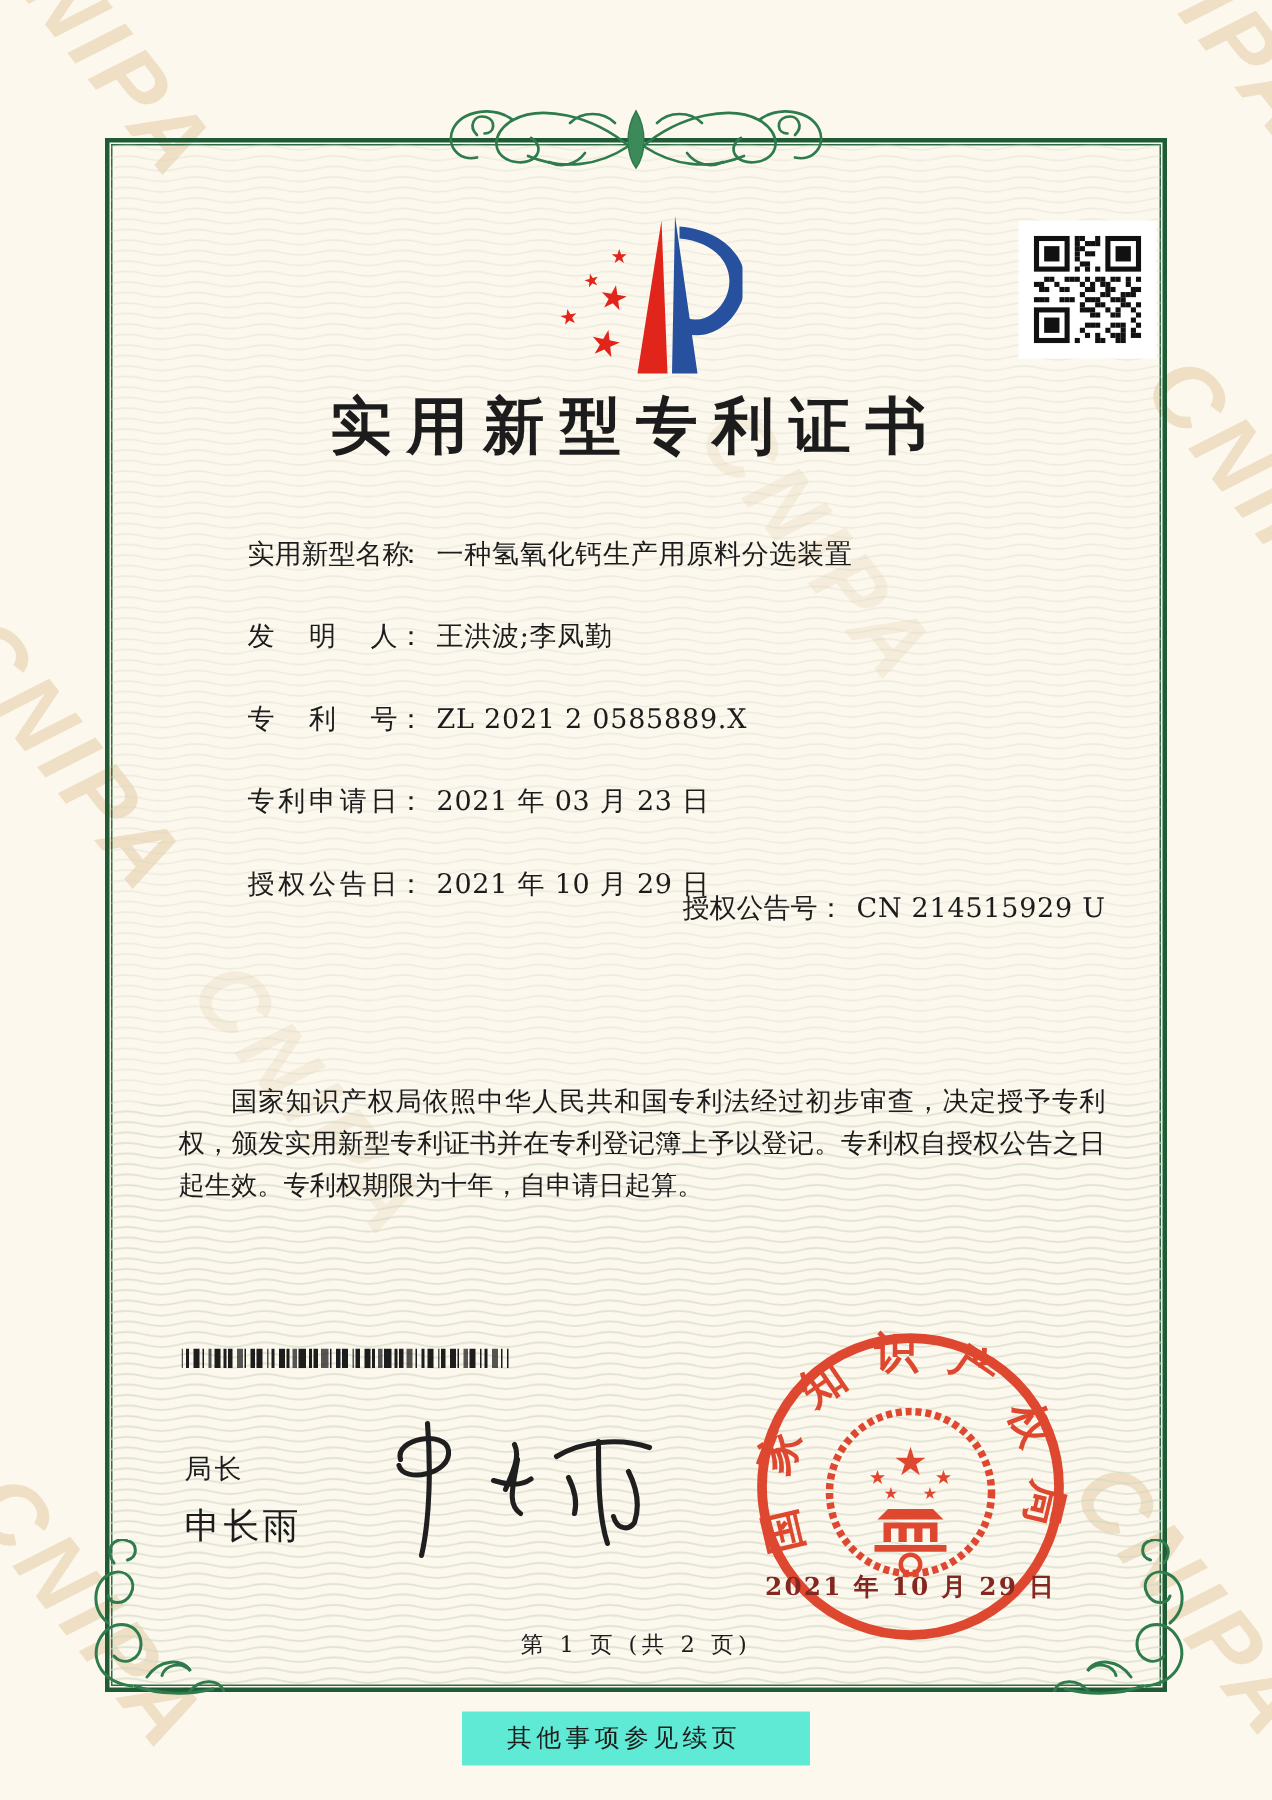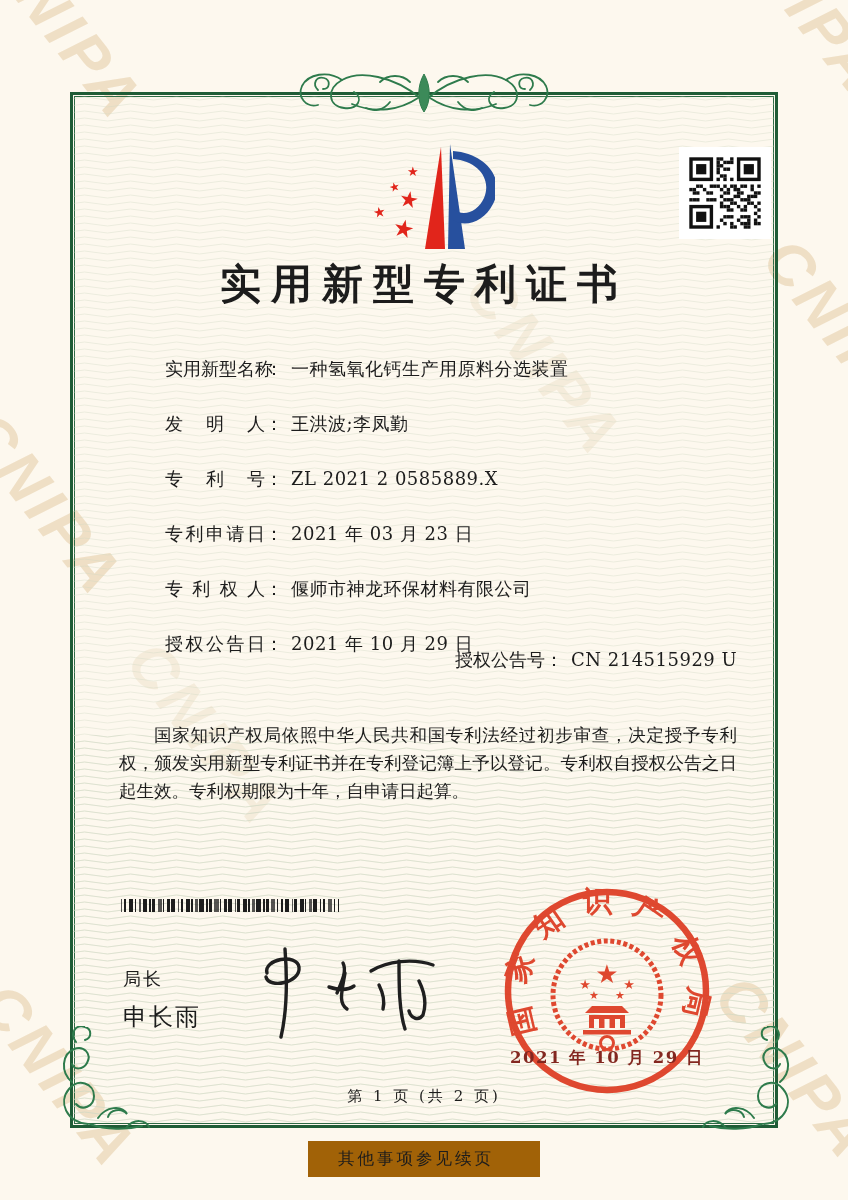--- a/index.html
+++ b/index.html
@@ -76,21 +76,21 @@
   .sig-svg{position:absolute;left:168px;top:846px;z-index:5}
   
   .seal{position:absolute;left:428px;top:788px;z-index:5;opacity:.92}
   
   .page-indicator{
     position:absolute;left:0;top:992px;width:100%;text-align:center;
     font-size:15px;letter-spacing:3px;z-index:4;
   }
   .continuation{
     position:absolute;left:50%;top:1141px;transform:translateX(-50%);
-    background:#a16207;padding:7px 46px 7px 30px;z-index:4;
+    background:#5eead4;padding:7px 46px 7px 30px;z-index:4;
     font-size:16.5px;letter-spacing:3px;white-space:nowrap;
   }
 </style>
 </head>
 <body>
 
 <span class="wm" style="left:-42px;top:-8px">CNIPA</span>
 <span class="wm" style="left:698px;top:-34px">CNIPA</span>
 <span class="wm" style="left:-62px;top:468px">CNIPA</span>
 <span class="wm" style="left:736px;top:295px">CNIPA</span>
@@ -300,23 +300,20 @@
     <div class="frow">
       <span class="flabel">发明人</span><span class="fcolon">：</span><span class="fvalue">王洪波;李凤勤</span>
     </div>
     <div class="frow">
       <span class="flabel">专利号</span><span class="fcolon">：</span><span class="fvalue">ZL 2021 2 0585889.X</span>
     </div>
     <div class="frow">
       <span class="flabel">专利申请日</span><span class="fcolon">：</span><span class="fvalue">2021 年 03 月 23 日</span>
     </div>
     <div class="frow">
-      <span class="flabel">专利权人</span><span class="fcolon">：</span><span class="fvalue">偃师市神龙环保材料有限公司</span>
-    </div>
-    <div class="frow">
       <span class="flabel">授权公告日</span><span class="fcolon">：</span><span class="fvalue">2021 年 10 月 29 日</span>
       <span class="pair2">
         <span>授权公告号</span><span class="fcolon">：</span><span class="fvalue">CN 214515929 U</span>
       </span>
     </div>
   </div>
 
   <div class="paras">
     <p>国家知识产权局依照中华人民共和国专利法经过初步审查，决定授予专利权，颁发实用新型专利证书并在专利登记簿上予以登记。专利权自授权公告之日起生效。专利权期限为十年，自申请日起算。</p>
   </div>

